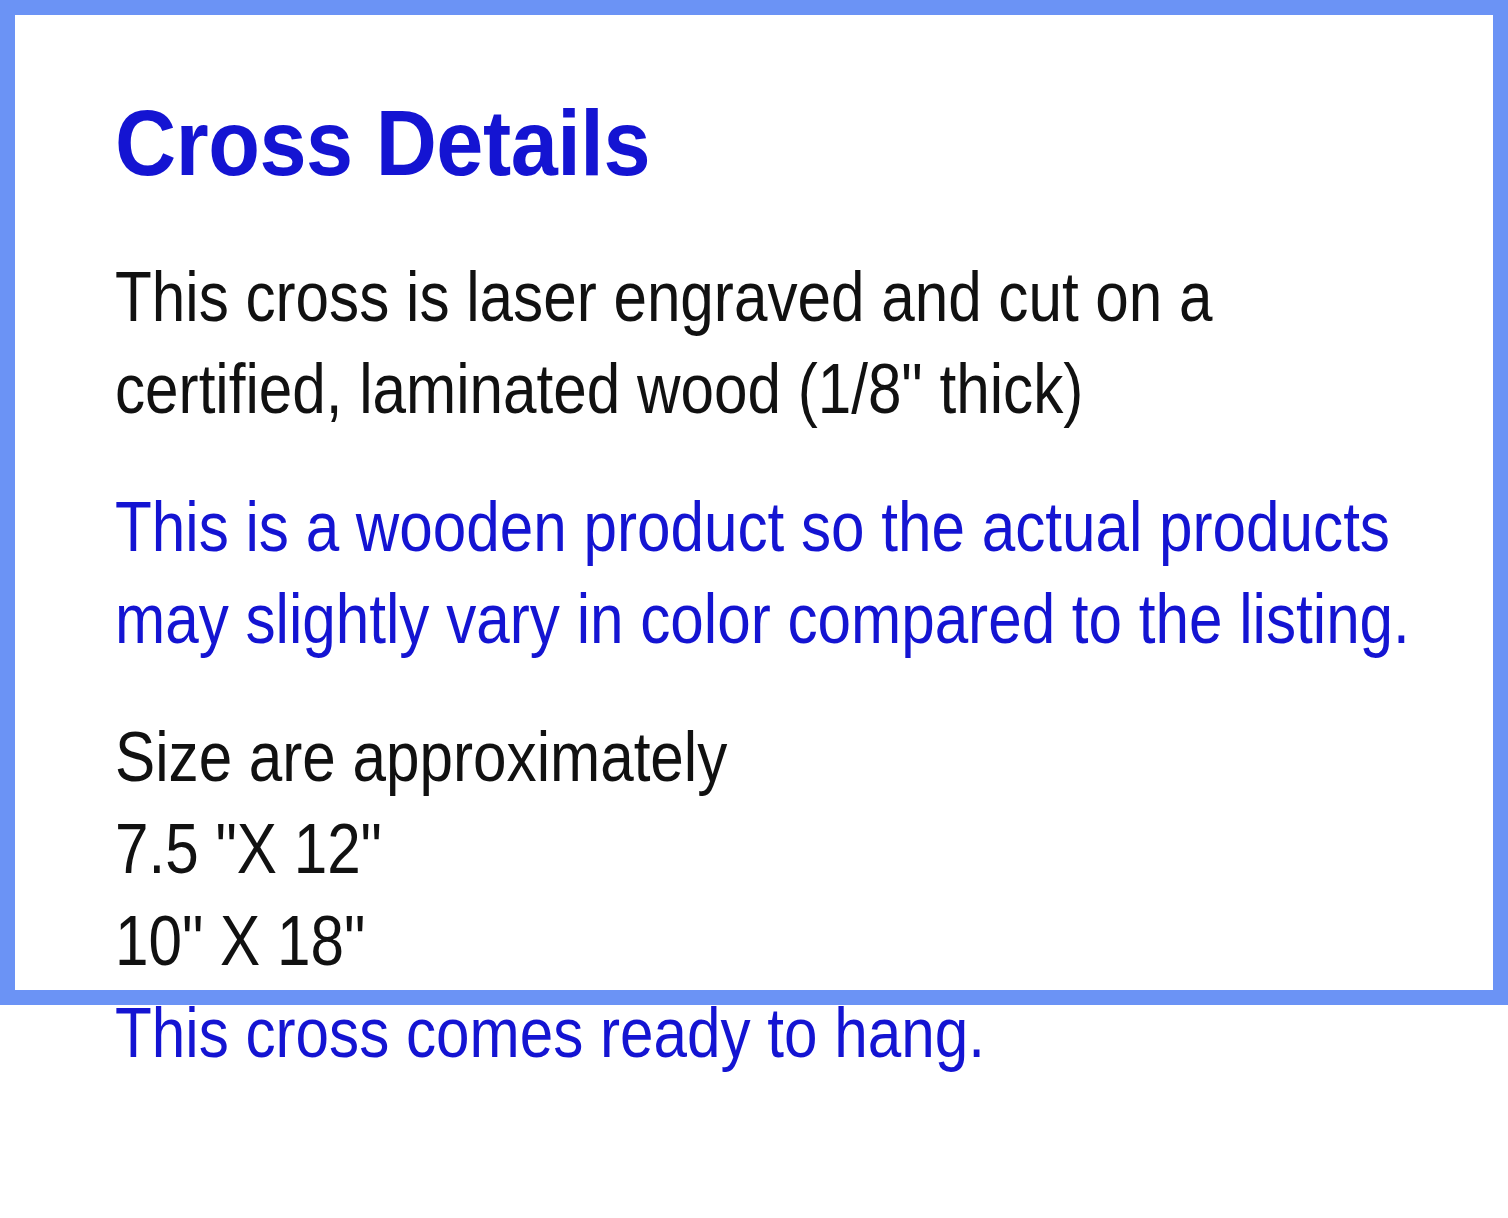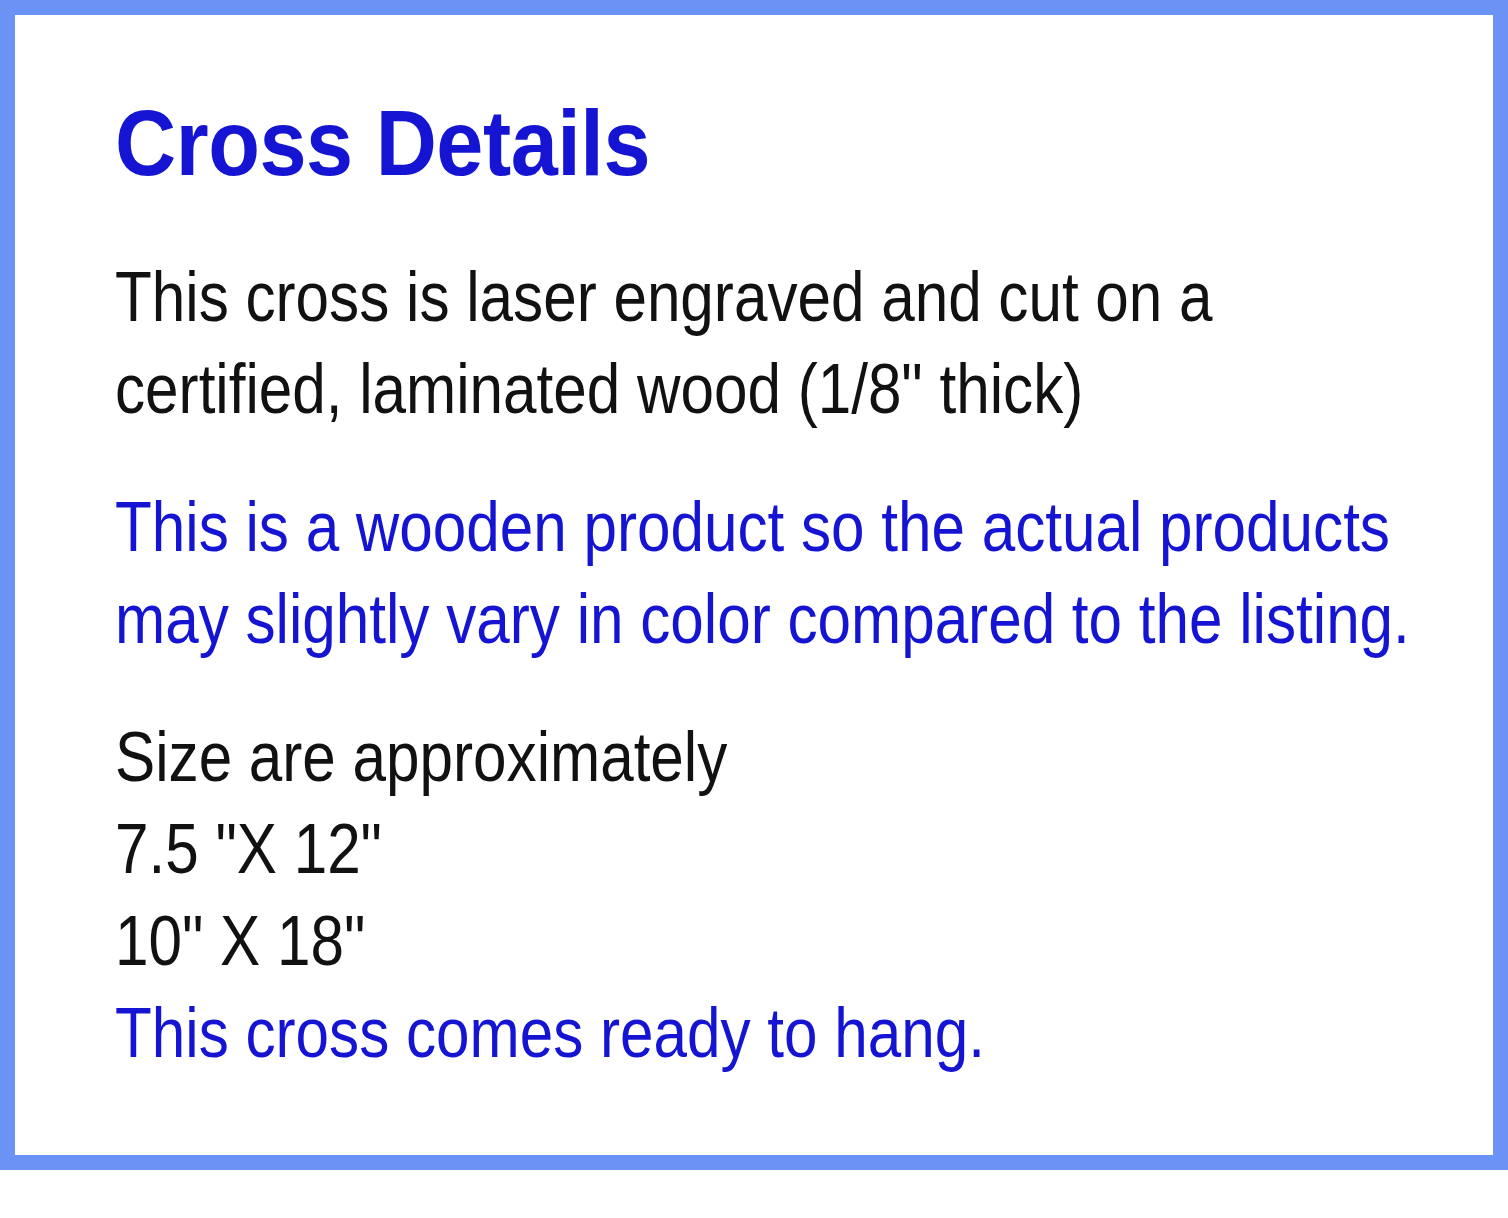--- a/index.html
+++ b/index.html
@@ -13,21 +13,21 @@
     width: 1508px;
     height: 1218px;
     overflow: hidden;
     font-family: "Liberation Sans", "DejaVu Sans", sans-serif;
   }
 
   
   #info-card {
     box-sizing: border-box;
     width: 1508px;
-    height: 1170px;
+    height: 1005px;
     background: #ffffff;
     border: 15px solid #6b93f5;
     position: relative;
   }
 
   #card-body {
     box-sizing: border-box;
     width: 100%;
     height: 100%;
     background: #ffffff;

